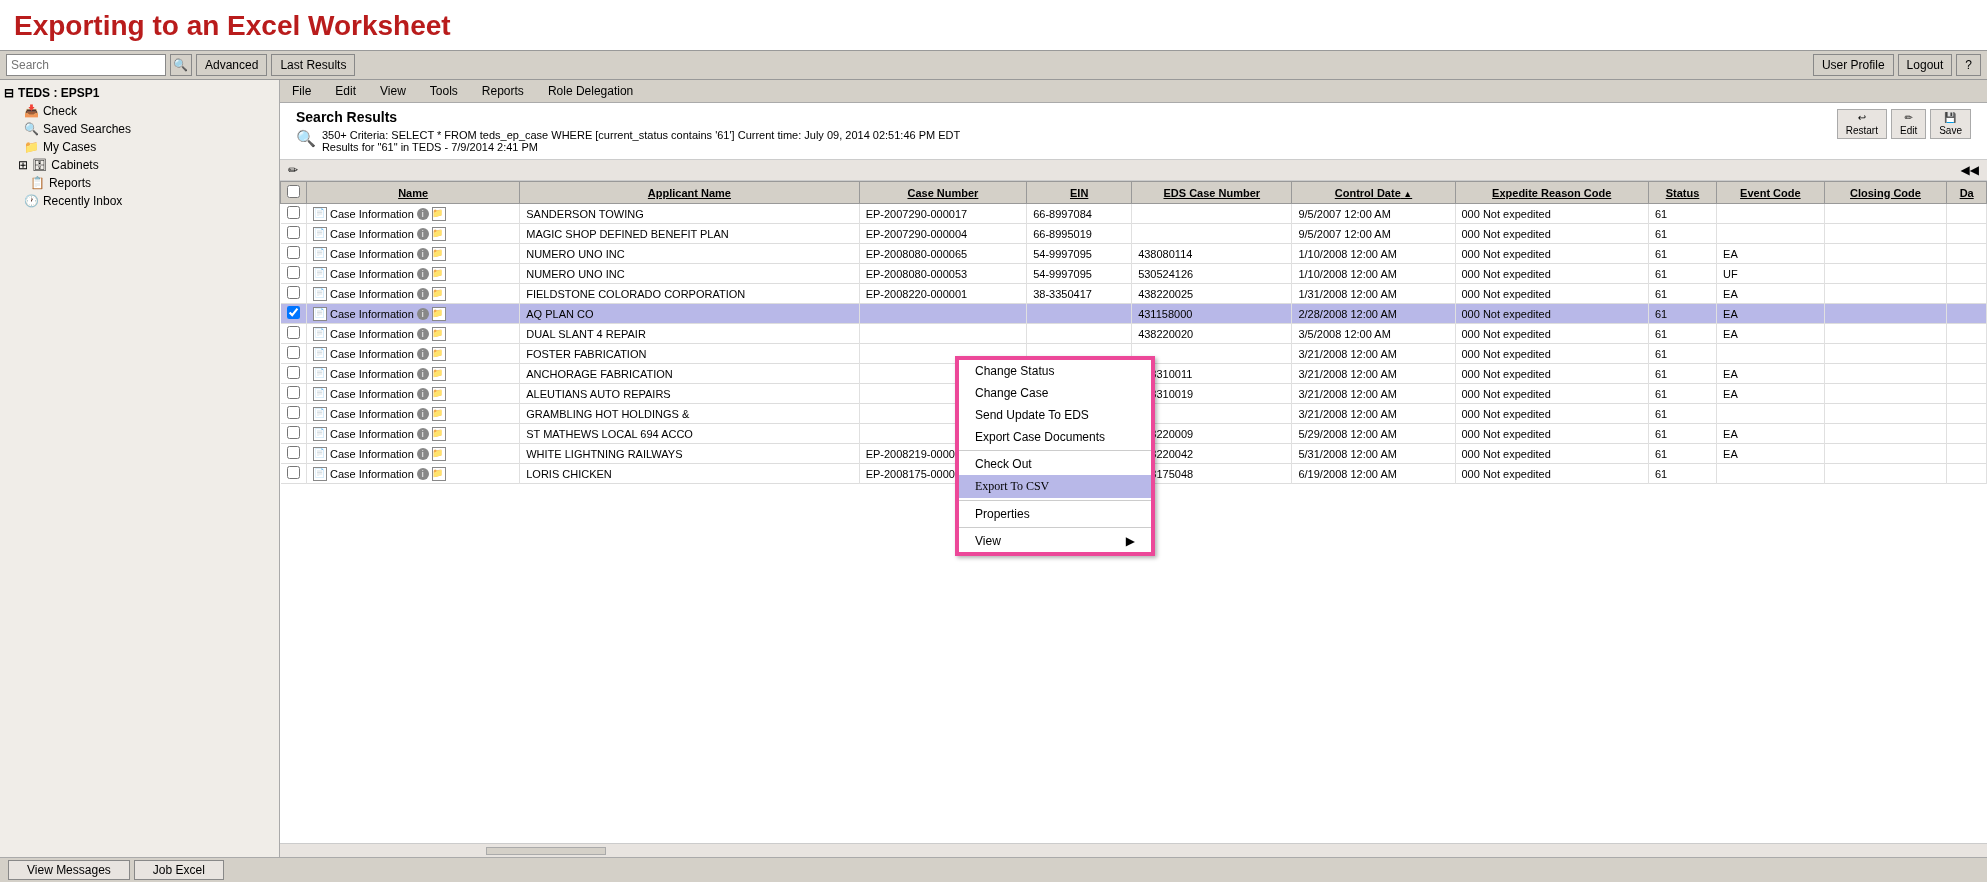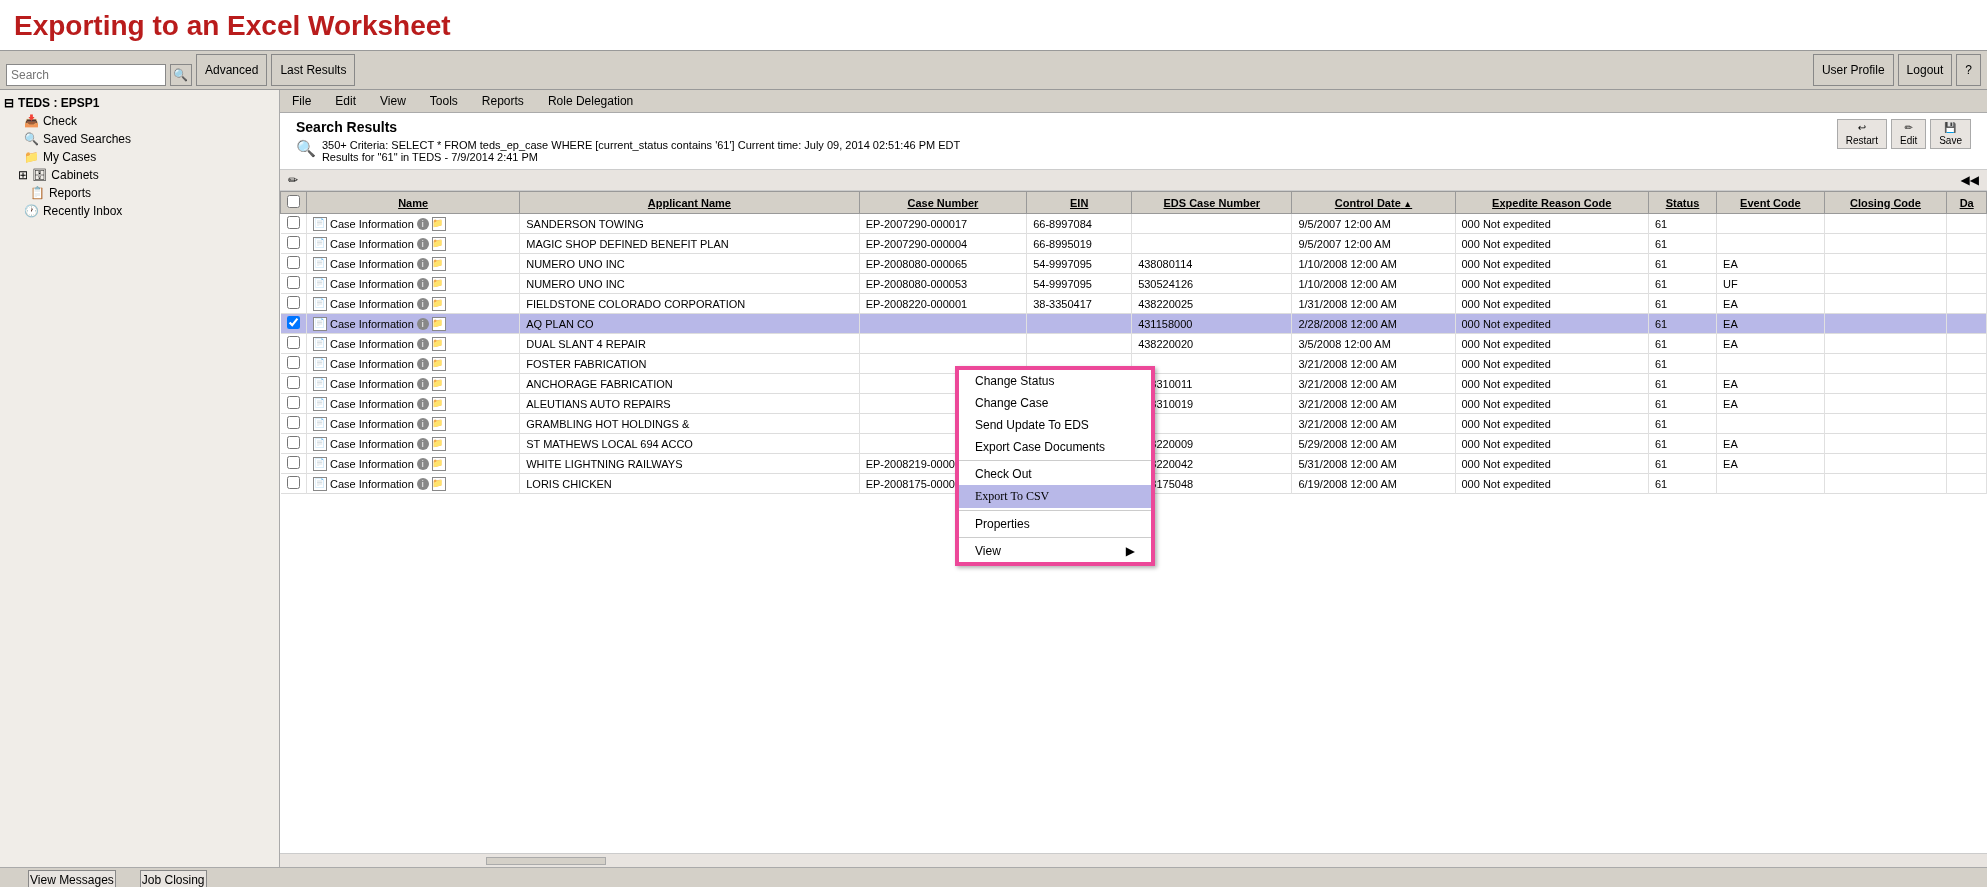--- a/index.html
+++ b/index.html
@@ -9,37 +9,37 @@
       font-size: 28px;
       font-weight: bold;
       padding: 10px 14px 8px 14px;
       background: #fff;
       color: #b91c1c;
     }
 
     
     #top-toolbar {
       display: flex;
-      align-items: flex-end;
+      align-items: center;
       background: #d4d0c8;
       border-top: 1px solid #999;
       border-bottom: 1px solid #999;
       padding: 3px 6px;
       gap: 4px;
     }
     #search-input {
       width: 160px;
       height: 22px;
       border: 1px solid #888;
       padding: 0 4px;
       font-size: 12px;
       background: #fff;
     }
     .toolbar-btn {
-      height: 32px;
+      height: 22px;
       padding: 0 8px;
       background: #d4d0c8;
       border: 1px solid #888;
       font-size: 12px;
       cursor: pointer;
     }
 
     
     #main-layout {
       display: flex;
@@ -209,26 +209,25 @@
     
     #status-bar {
       border-top: 1px solid #aaa;
       background: #d4d0c8;
       display: flex;
       align-items: center;
       padding: 2px 8px;
       gap: 4px;
     }
     .status-btn {
-      padding: 2px 1px;
+      padding: 2px 18px;
       border: 1px solid #888;
       background: #e8e4e0;
       cursor: pointer;
       font-size: 12px;
-      margin-left: 20px;
     }
 
     .search-icon-btn {
       width: 22px;
       height: 22px;
       border: 1px solid #888;
       background: #d4d0c8;
       cursor: pointer;
       display: flex;
       align-items: center;
@@ -678,14 +677,14 @@
 
     <div style="height:14px; background:#e8e4e0; border-top:1px solid #ccc; display:flex; align-items:center; padding:0 6px;">
       <div style="width:120px; height:8px; background:#d4d0c8; border:1px solid #aaa; margin:0 200px;"></div>
     </div>
 
   </div>
 </div>
 
 <div id="status-bar">
   <button class="status-btn">View Messages</button>
-  <button class="status-btn">Job Closing</button>
+  <button class="status-btn">Job Excel</button>
 </div>
 
 </body></html>

